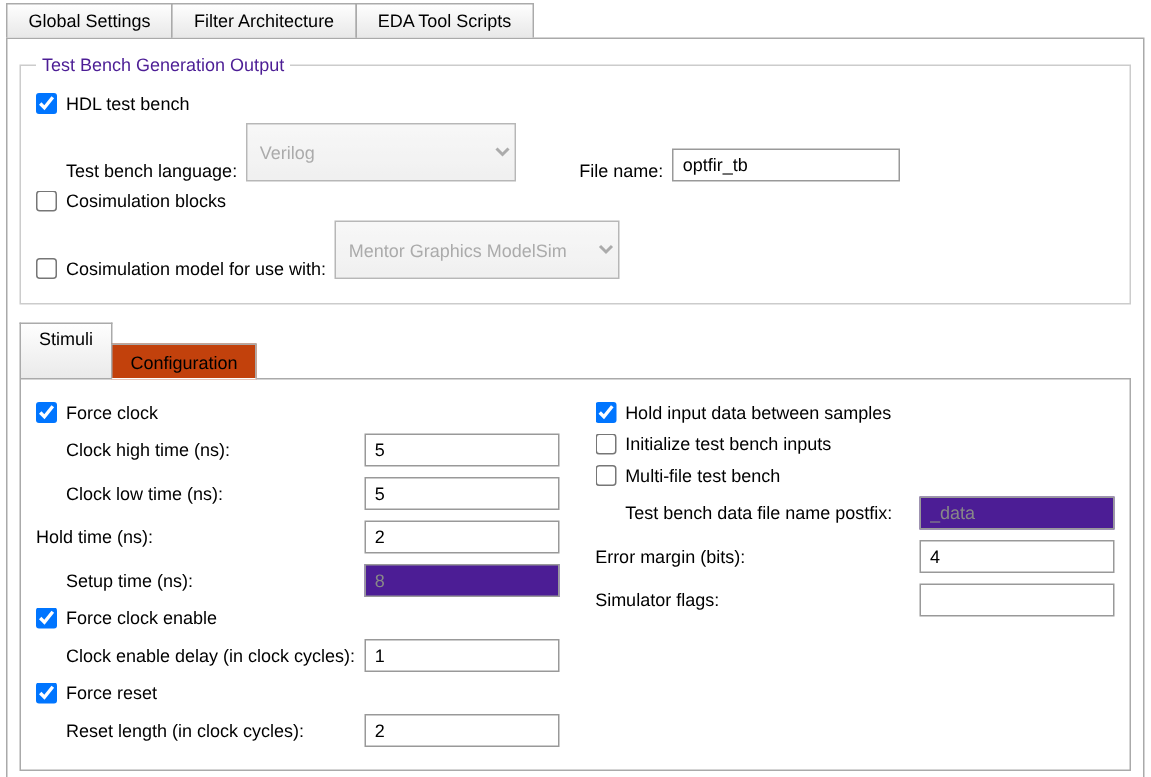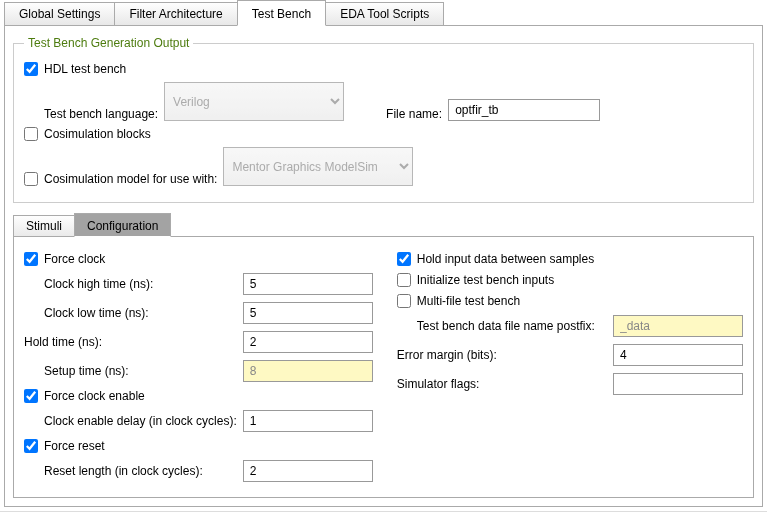--- a/index.html
+++ b/index.html
@@ -42,21 +42,21 @@
     margin: 0 4px 4px 4px;
     padding: 6px 8px 8px 8px;
   }
   fieldset.group {
     border: 1px solid #ccc;
     margin: 4px 0 10px 0;
     padding: 6px 10px 10px 10px;
   }
   fieldset.group > legend {
     padding: 0 4px;
-    color: #4d7c0f;
+    color: #4c1d95;
   }
   .row {
     display: flex;
     align-items: flex-end;
     margin: 6px 0;
     gap: 6px;
   }
   .row.indent { margin-left: 20px; }
   label.cb {
     display: inline-flex;
@@ -80,40 +80,40 @@
     background: linear-gradient(#f5f5f5, #eaeaea);
   }
   input[type="text"] {
     height: 22px;
     border: 1px solid #999;
     padding: 2px 6px;
     font: inherit;
     background: #fff;
   }
   input[type="text"].ro {
-    background: #fef9c3;
+    background: #4c1d95;
     color: #888;
   }
   .sub-tabs {
     display: flex;
     margin-top: 4px;
   }
   .sub-tab {
     padding: 3px 12px;
     border: 1px solid #aaa;
     border-bottom: none;
     background: linear-gradient(#fefefe, #eaeaea);
     margin-right: -1px;
     margin-top: 2px;
     cursor: pointer;
     position: relative;
   }
   .sub-tab.active {
-    background: #a3a3a3;
-    margin-top: 0;
+    background: #c2410c;
+    margin-top: 16px;
     padding-top: 5px;
     z-index: 2;
     border-bottom: 1px solid #fff;
     margin-bottom: -1px;
   }
   .sub-panel {
     border: 1px solid #aaa;
     padding: 8px 10px;
   }
   .two-col {
@@ -178,21 +178,20 @@
     cursor: pointer;
   }
   button.btn.wide { min-width: 100px; }
 </style>
 </head>
 <body>
 
 <div class="main-tabs">
   <div class="main-tab">Global Settings</div>
   <div class="main-tab">Filter Architecture</div>
-  <div class="main-tab active">Test Bench</div>
   <div class="main-tab">EDA Tool Scripts</div>
 </div>
 
 <div class="panel">
 
   <fieldset class="group">
     <legend>Test Bench Generation Output</legend>
 
     <div class="row">
       <label class="cb">

